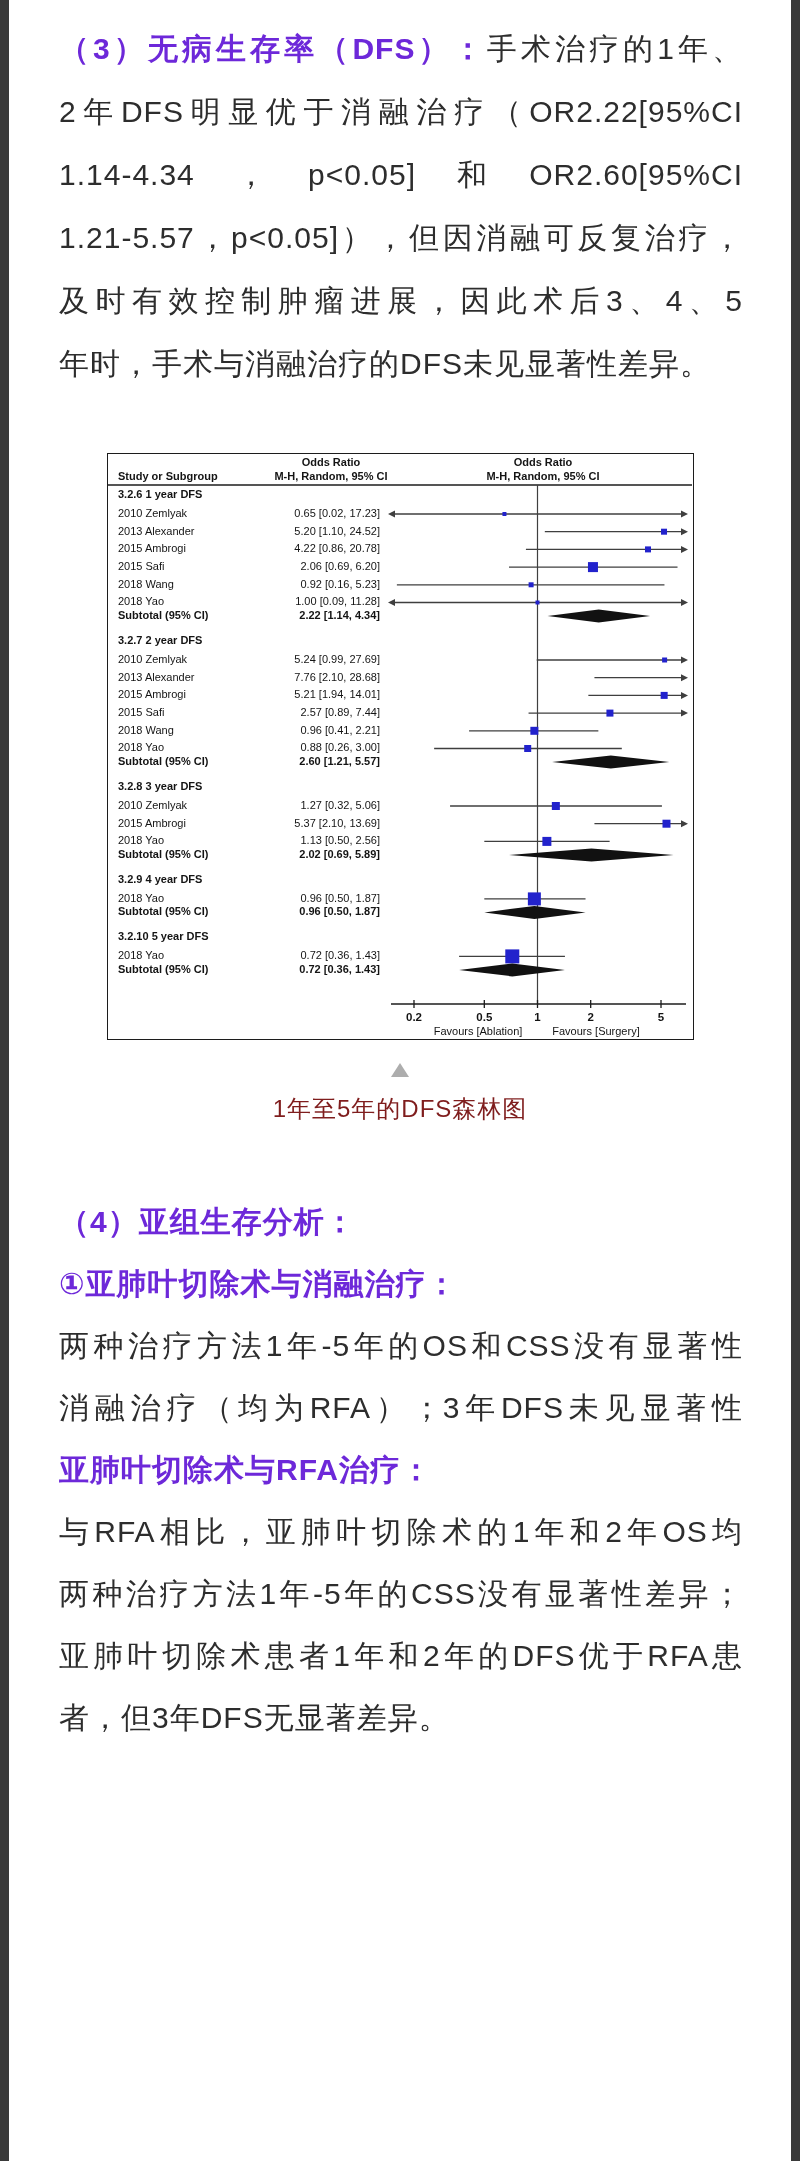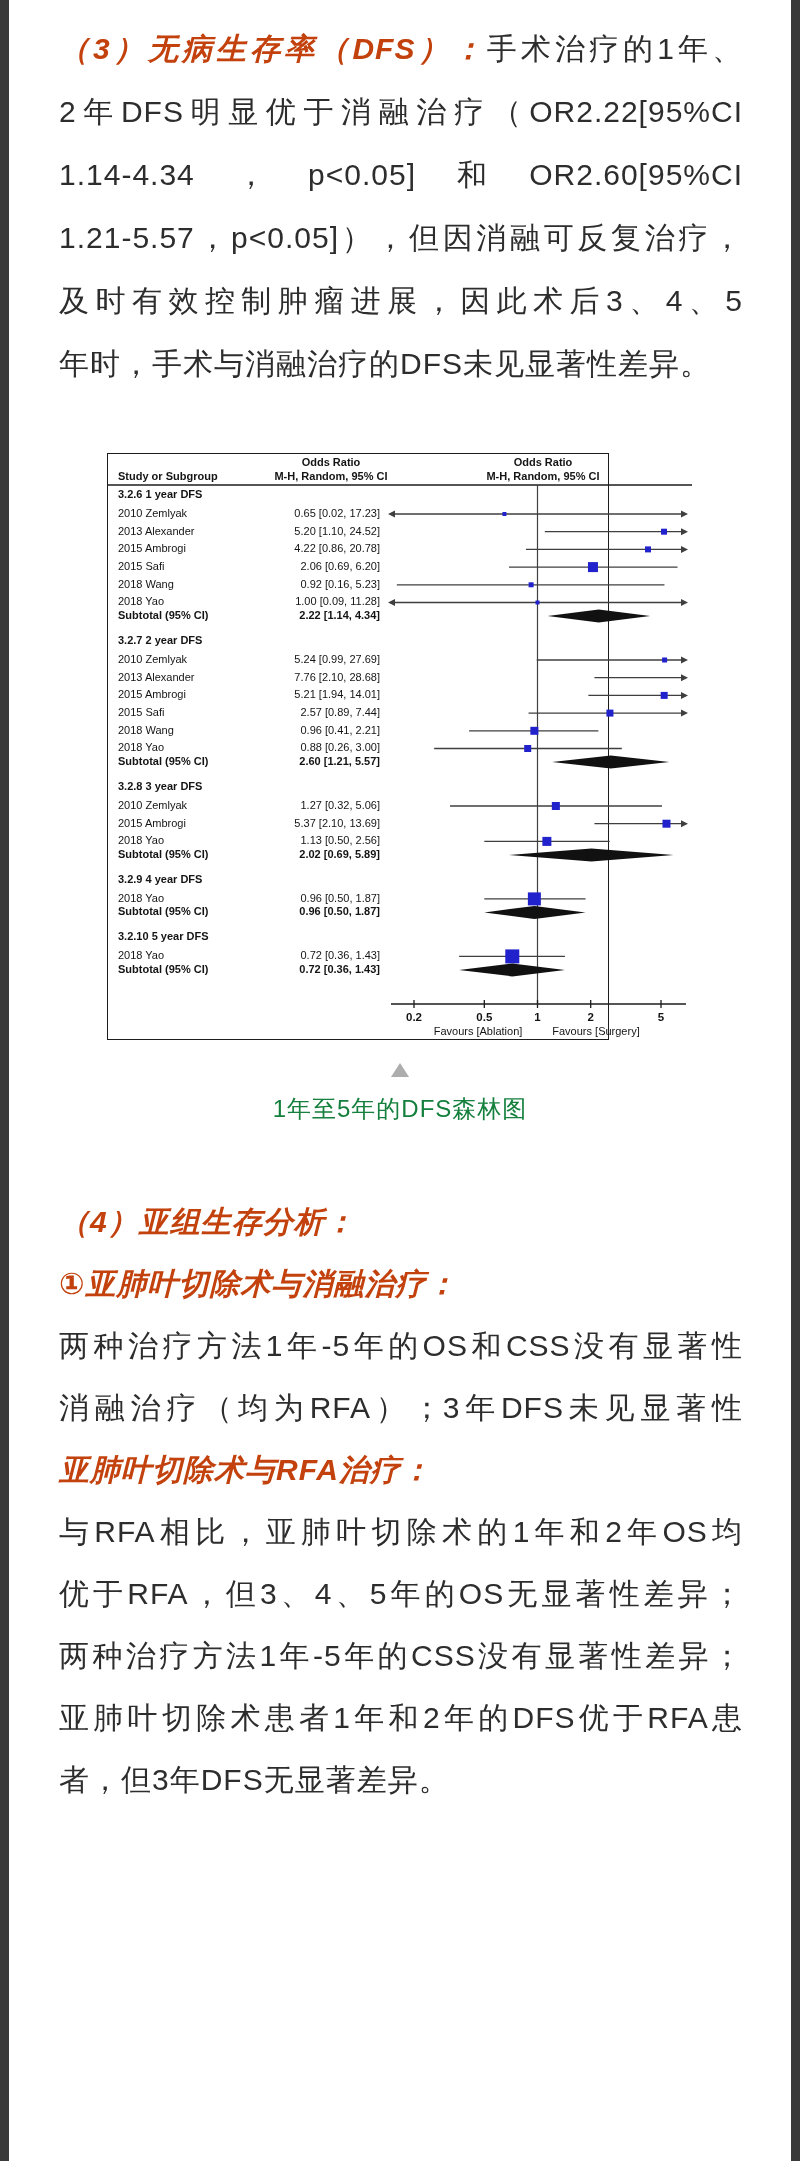--- a/index.html
+++ b/index.html
@@ -6,29 +6,29 @@
   body { width:800px; height:2161px; font-family:"Liberation Sans","DejaVu Sans",sans-serif; }
   .page { position:relative; width:800px; height:2161px; background:#ffffff; overflow:hidden; }
   .edge { position:absolute; top:0; bottom:0; width:9px; background:#3a3a3a; }
   .edge-left { left:0; }
   .edge-right { right:0; }
   .para { position:absolute; left:59px; width:684px; color:#2d2d2d; font-size:30px; letter-spacing:1px; }
   .para1 { top:17px;  line-height:63px; }
   .para2 { top:1191px; line-height:62px; }
   .line { text-align:justify; text-align-last:justify; }
   .line.last { text-align-last:left; }
-  .b { font-weight:700; color:#c2410c;font-style:italic; }
-  .plot-box { position:absolute; left:107px; top:453px; width:502px; height:587px;
+  .b { font-weight:700; color:#6d28d9; }
+  .plot-box { position:absolute; left:107px; top:453px; width:587px; height:587px;
               border:1.5px solid #1c1c1c; box-sizing:border-box; background:#ffffff; }
   .plot-box svg { display:block; }
   .triangle { position:absolute; left:391px; top:1063px; width:0; height:0;
               border-left:9px solid transparent; border-right:9px solid transparent;
               border-bottom:14px solid #adadad; }
   .caption { position:absolute; top:1093px; left:0; width:100%; text-align:center;
-             font-size:24px; color:#15803d; letter-spacing:1px; }
+             font-size:24px; color:#7f1d1d; letter-spacing:1px; }
   svg text { font-family:"Liberation Sans","DejaVu Sans",sans-serif; fill:#141414; }
 </style>
 </head>
 <body>
 
 <div class="page">
   <div class="edge edge-left"></div>
   <div class="edge edge-right"></div>
 
   <div class="para para1" id="para1">
@@ -167,18 +167,17 @@
 
   <div class="caption">1年至5年的DFS森林图</div>
 
   <div class="para para2" id="para2">
       <div class="line last"><span class="b">（4）亚组生存分析：</span></div>
       <div class="line last"><span class="b">①亚肺叶切除术与消融治疗：</span></div>
       <div class="line"><span>两种治疗方法1年-5年的OS和CSS没有显著性</span></div>
       <div class="line"><span>消融治疗（均为RFA）；3年DFS未见显著性</span></div>
       <div class="line last"><span class="b">亚肺叶切除术与RFA治疗：</span></div>
       <div class="line"><span>与RFA相比，亚肺叶切除术的1年和2年OS均</span></div>
-      <div class="line"><span>优于RFA，但3、4、5年的OS无显著性差异；</span></div>
       <div class="line"><span>两种治疗方法1年-5年的CSS没有显著性差异；</span></div>
       <div class="line"><span>亚肺叶切除术患者1年和2年的DFS优于RFA患</span></div>
       <div class="line last"><span>者，但3年DFS无显著差异。</span></div>
     </div>
 </div>
 
 </body></html>

